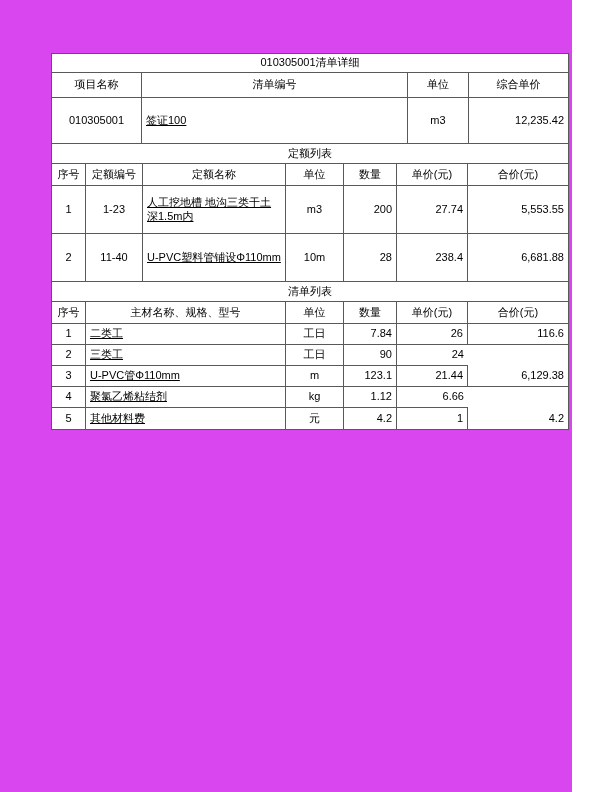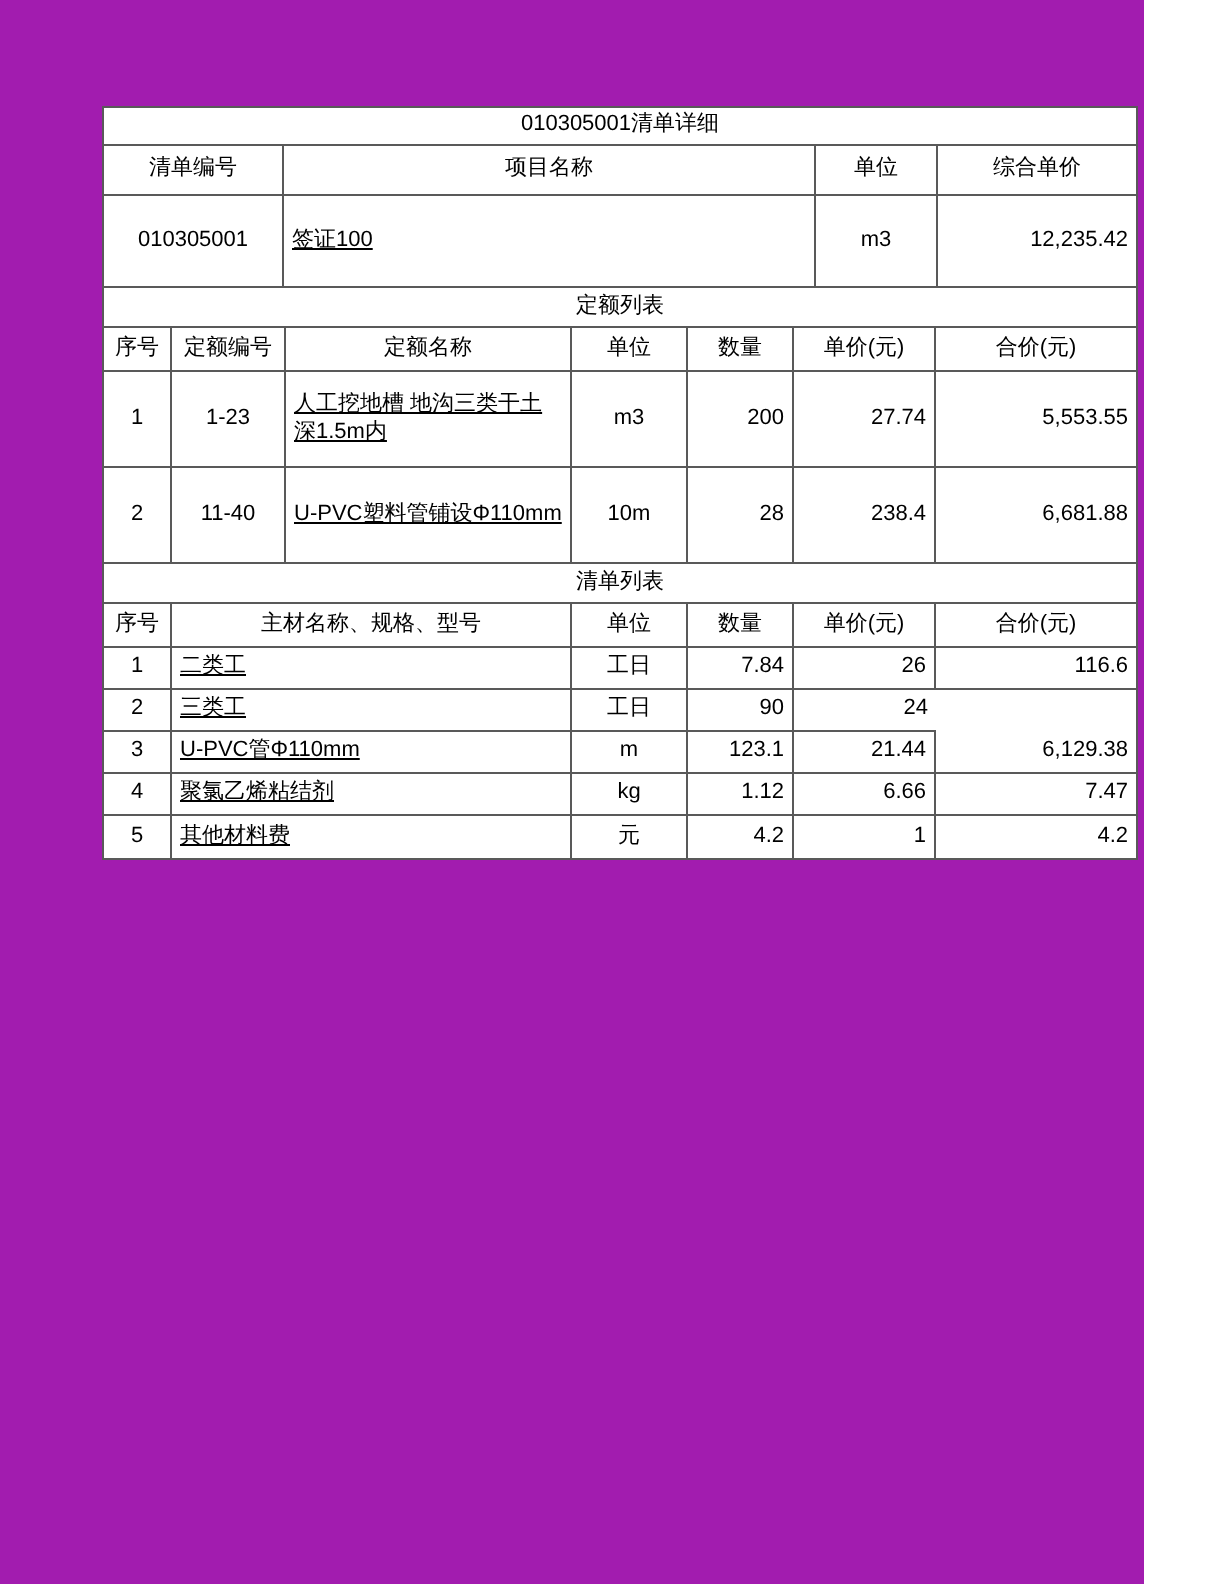--- a/index.html
+++ b/index.html
@@ -4,21 +4,21 @@
 <style>
   html, body {
     margin: 0; padding: 0;
     width: 612px; height: 792px;
     background: #ffffff;
     font-family: "Liberation Sans", "DejaVu Sans", sans-serif;
     font-size: 11px;
     color: #000000;
     -webkit-font-smoothing: antialiased;
   }
-  .page { position: relative; width: 572px; height: 792px; background: #a21caf; overflow: hidden; }
+  .page { position: relative; width: 572px; height: 792px; background: #d946ef; overflow: hidden; }
 
   .doc-table {
     position: absolute;
     left: 51px; top: 53px;
     width: 516px;
     border: 1px solid #595959;
     box-sizing: content-box;
     background: #fff;
   }
 
@@ -53,22 +53,22 @@
 <body>
 
 <div class="page">
   <div class="doc-table">
 
     <div class="row full h19">
       <div class="cell c">010305001清单详细</div>
     </div>
 
     <div class="row cols-top h25">
+      <div class="cell c">项目名称</div>
       <div class="cell c">清单编号</div>
-      <div class="cell c">项目名称</div>
       <div class="cell c">单位</div>
       <div class="cell c">综合单价</div>
     </div>
 
     <div class="row cols-top h46">
       <div class="cell c">010305001</div>
       <div class="cell l">签证100</div>
       <div class="cell c">m3</div>
       <div class="cell r">12,235.42</div>
     </div>
@@ -145,21 +145,20 @@
       <div class="cell r">21.44</div>
       <div class="cell r">6,129.38</div>
     </div>
 
     <div class="row cols-list h21">
       <div class="cell c">4</div>
       <div class="cell l">聚氯乙烯粘结剂</div>
       <div class="cell c">kg</div>
       <div class="cell r">1.12</div>
       <div class="cell r">6.66</div>
-      <div class="cell r">7.47</div>
     </div>
 
     <div class="row cols-list h21 last">
       <div class="cell c">5</div>
       <div class="cell l">其他材料费</div>
       <div class="cell c">元</div>
       <div class="cell r">4.2</div>
       <div class="cell r">1</div>
       <div class="cell r">4.2</div>
     </div>

